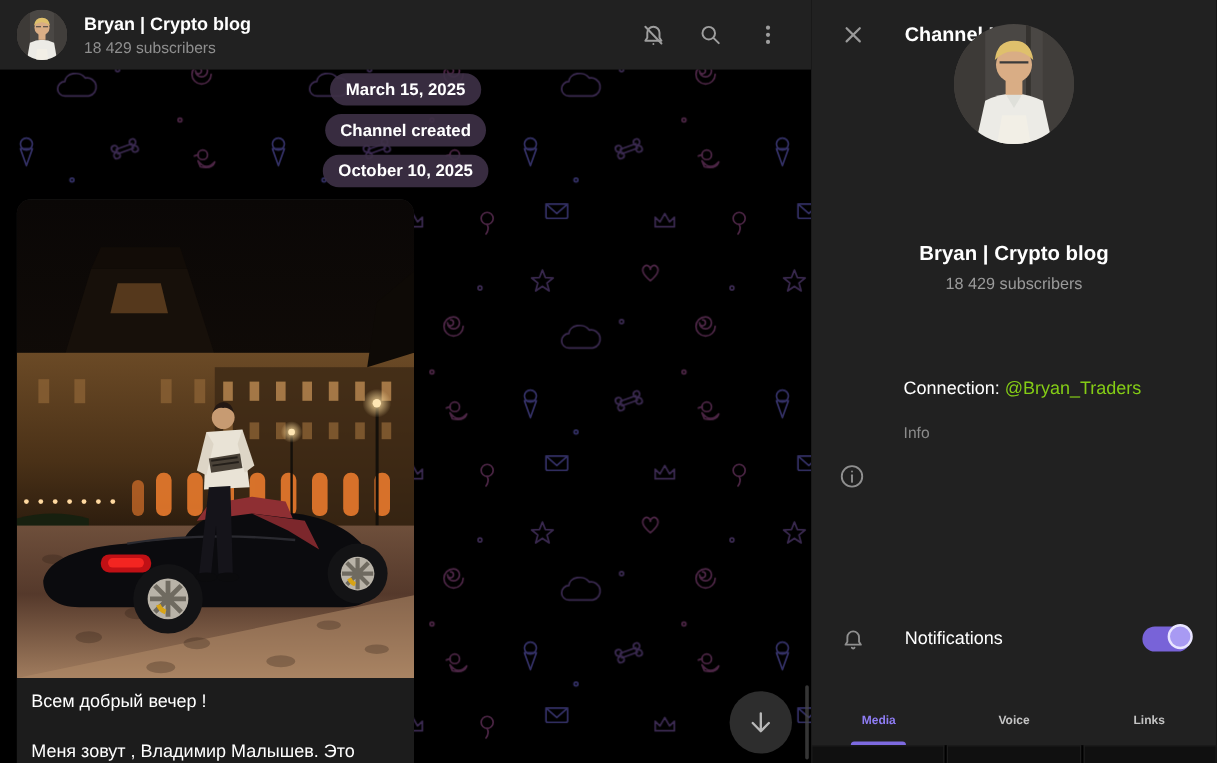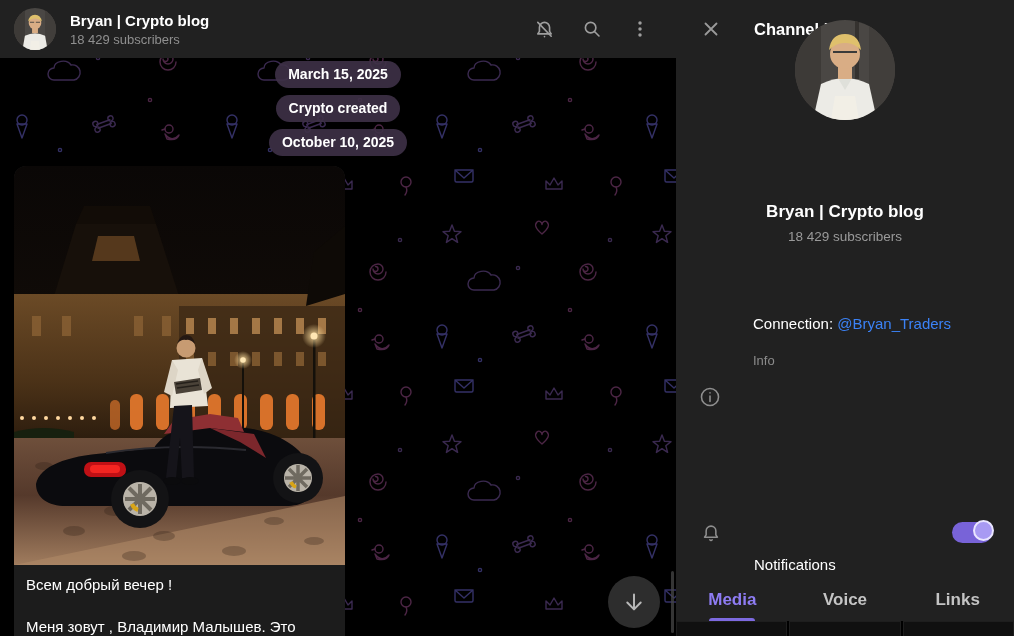--- a/index.html
+++ b/index.html
@@ -43,32 +43,32 @@
   .panel-title { color:#fff; font-size:16.5px; font-weight:bold; margin-left:32px; }
 
   .panel-avatar { position:absolute; top:20px; left:119px; width:100px; height:100px; border-radius:50%; overflow:hidden; cursor:pointer; }
   .panel-name { position:absolute; top:202px; left:0; width:100%; text-align:center; color:#fff; font-size:17px; font-weight:bold; }
   .panel-subs { position:absolute; top:229px; left:0; width:100%; text-align:center; color:#9a9a9a; font-size:13.5px; }
 
   .info-icon { position:absolute; top:386px; left:23px; width:22px; height:22px; color:#8f8f8f; }
   .info-text { position:absolute; top:292px; left:77px; width:246px; color:#fff; font-size:15px; line-height:21px; }
   .info-gap { height:21px; }
   .info-link { color:#7d6ae0; cursor:pointer; word-break:break-all; }
-  .info-handle { color:#3b82f6; cursor:pointer; }
+  .info-handle { color:#84cc16; cursor:pointer; }
   .info-caption { color:#8b8b8b; font-size:13px; margin-top:19px; line-height:16px; }
 
   .notif-row { position:absolute; top:511px; left:0; width:100%; height:44px; cursor:pointer; }
   .notif-bell { position:absolute; left:24px; top:11px; width:22px; height:22px; color:#8f8f8f; }
-  .notif-label { position:absolute; left:78px; top:12px; color:#fff; font-size:15px; line-height:20px;margin-top:32px; }
+  .notif-label { position:absolute; left:78px; top:12px; color:#fff; font-size:15px; line-height:20px; }
   .toggle { position:absolute; right:22px; top:11px; width:40px; height:21px; border-radius:11px; background:#7863d8; cursor:pointer; }
   .toggle-knob { position:absolute; right:-2px; top:-2px; width:21px; height:21px; border-radius:50%;
     background:#a89af3; border:2px solid #e9e5ff; }
 
   .tabs { position:absolute; top:579px; left:0; width:100%; height:42px; display:flex; }
-  .tab { flex:1; display:flex; align-items:center; justify-content:center; color:#c4c4c4; font-size:17px; font-weight:600;
+  .tab { flex:1; display:flex; align-items:center; justify-content:center; color:#c4c4c4; font-size:10px; font-weight:600;
     position:relative; cursor:pointer; }
   .tab.active { color:#8e7cf3; }
   .tab.active .tab-underline { position:absolute; bottom:0; left:50%; transform:translateX(-50%);
     width:46px; height:3px; border-radius:3px 3px 0 0; background:#7d6ae0; }
 
   .media-strip { position:absolute; bottom:0; left:0; width:100%; height:15px; background:#000; display:flex; gap:2px; }
   .media-cell { flex:1; background:#101010; border:1px solid #1e1e1e; border-bottom:none; cursor:pointer; }
 </style>
 </head>
 <body>
@@ -157,21 +157,21 @@
             <circle cx="12" cy="5.5" r="1.9"></circle>
               <circle cx="12" cy="12" r="1.9"></circle>
               <circle cx="12" cy="18.5" r="1.9"></circle>
           </svg>
         </div>
       </div>
     </div>
 
     <div class="chips">
       <div class="chip">March 15, 2025</div>
-      <div class="chip">Crypto created</div>
+      <div class="chip">Channel created</div>
       <div class="chip">October 10, 2025</div>
     </div>
 
     <div class="bubble">
       <svg class="bubble-photo" viewBox="0 0 331 399" xmlns="http://www.w3.org/2000/svg">
         <defs>
           <linearGradient id="sky" x1="0" y1="0" x2="0" y2="1">
             <stop offset="0" stop-color="#0a0706"></stop>
               <stop offset="1" stop-color="#1b120a"></stop>
           </linearGradient>

